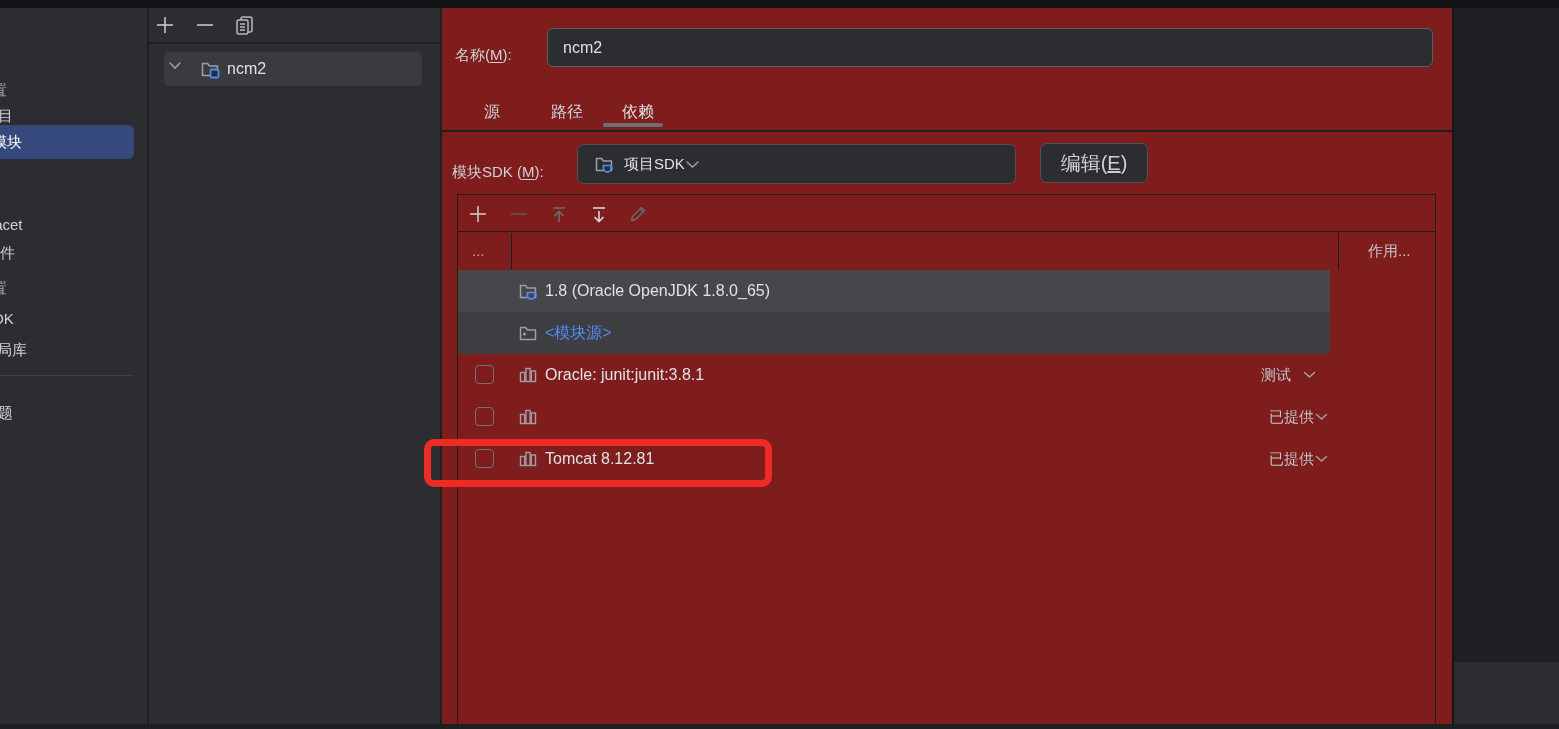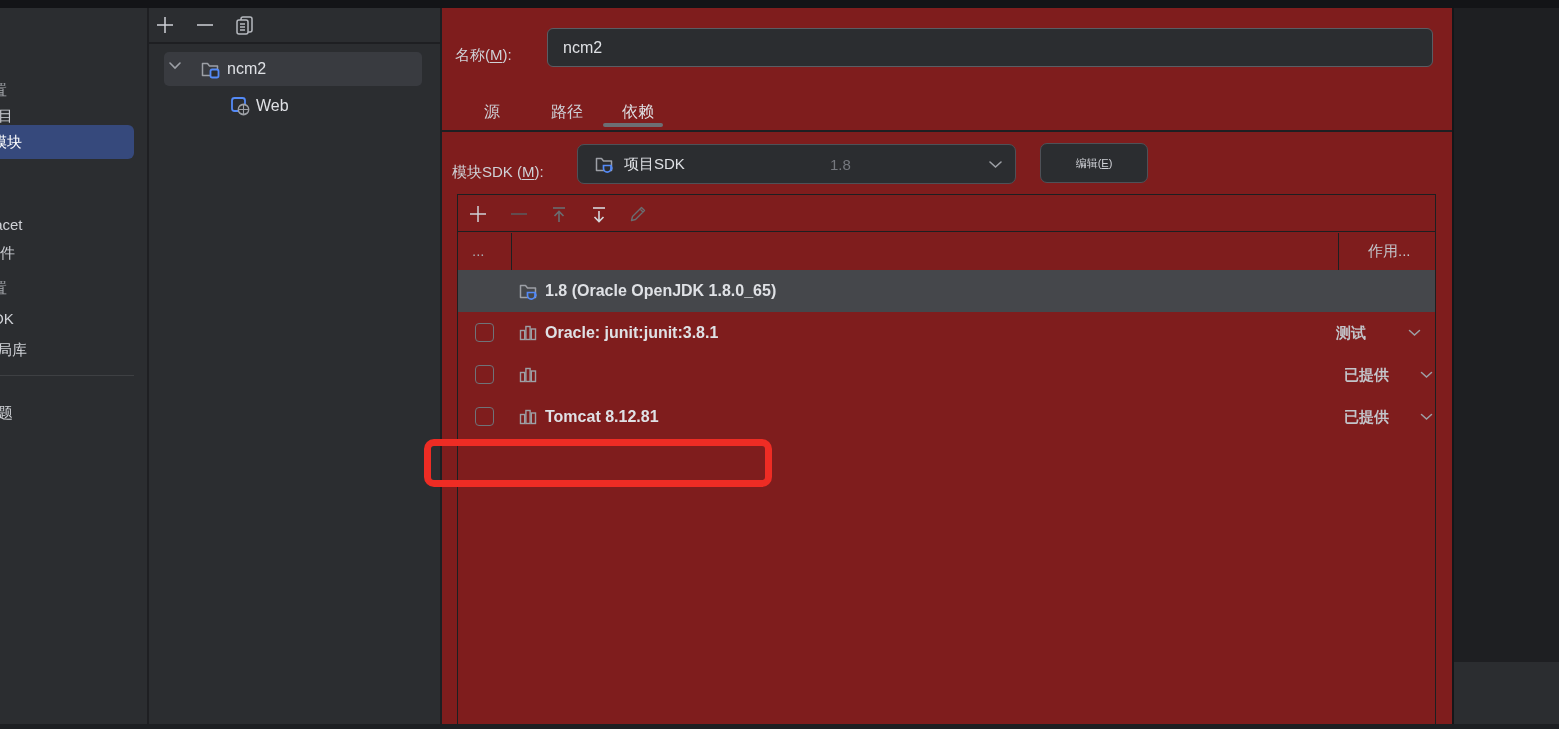--- a/index.html
+++ b/index.html
@@ -34,44 +34,44 @@
     background:#2b2d30; border:1px solid #5a5d63; border-radius:6px;
     color:#dfe1e5; font-size:16px; padding:0 15px; font-family:"Liberation Sans", sans-serif;
     outline:none;
   }
   .tab { position:absolute; height:24px; line-height:24px; font-size:16px; color:#ced0d6; cursor:pointer; white-space:nowrap; }
   .tab-underline { position:absolute; left:161px; top:115px; width:60px; height:4px; border-radius:2px; background:#6c6f74; }
   .tabs-sep { position:absolute; left:0; top:122px; width:1010px; height:2px; background:#1e1f22; }
   .sdk-combo {
     position:absolute; left:135px; top:136px; width:439px; height:40px;
     border:1px solid #4e5157; border-radius:7px; background:#2b2d30;
-    display:flex; align-items:center; padding:0 12px 0 15px; cursor:pointer;text-align:center;
+    display:flex; align-items:center; padding:0 12px 0 15px; cursor:pointer;
   }
   .sdk-combo .val { color:#dfe1e5; font-size:15px; margin-left:9px; }
   .sdk-combo .ver { color:#76797f; font-size:15px; margin-left:8px; flex:1; }
   .edit-btn {
     position:absolute; left:598px; top:135px; width:108px; height:40px;
     border:1px solid #4e5157; border-radius:7px; background:#2b2d30;
-    color:#cfd1d6; font-size:11px; display:flex; align-items:center; justify-content:center; cursor:pointer;
+    color:#cfd1d6; font-size:20px; display:flex; align-items:center; justify-content:center; cursor:pointer;
   }
   
   .dep-table { position:absolute; left:15px; top:186px; width:979px; height:531px; border:1px solid #1d1f21; }
   .dep-toolbar { position:absolute; left:0; top:0; width:977px; height:37px; border-bottom:1px solid #1d1f21; }
   .dep-header { position:absolute; left:0; top:38px; width:977px; height:37px; }
   .dep-header .hdiv { position:absolute; top:0; width:1px; height:37px; background:#1d1f21; }
   .hdr-txt { position:absolute; top:8px; height:20px; line-height:20px; color:#c2c4c9; }
   .dep-rows { position:absolute; left:0; top:75px; width:977px; }
-  .dep-row { position:relative; width:977px; height:42px;font-weight:bold; }
+  .dep-row { position:relative; width:872px; height:42px; }
   .dep-row.hl1 { background:#45474b; }
   .dep-row.hl2 { background:#3c3e42; }
   .dep-row .ic { position:absolute; left:59px; top:10px; }
   .dep-row .txt { position:absolute; left:87px; top:10px; height:22px; line-height:22px; font-size:16px; color:#dfe1e5; white-space:nowrap; }
   .dep-row .txt.link { color:#548af7; }
   .checkbox { position:absolute; left:17px; top:11px; width:19px; height:19px; border:1.5px solid #6f7379; border-radius:4px; background:transparent; cursor:pointer; }
-  .scope-cell { position:absolute; right:0; top:0; height:42px; display:flex; align-items:center; cursor:pointer;gap:30px; }
+  .scope-cell { position:absolute; right:0; top:0; height:42px; display:flex; align-items:center; cursor:pointer; }
   .scope-cell .scope-txt { color:#c2c4c9; font-size:15px; }
   
   .right-dark { left:1454px; top:8px; width:105px; height:654px; background:#1e1f22; }
   .right-light { left:1454px; top:662px; width:105px; height:62px; background:#2b2d30; }
   
   .red-annotation {
     position:absolute; left:424px; top:439px; width:348px; height:48px;
     border:7px solid #ee2c24; border-radius:10px; z-index:9; pointer-events:none;
   }
   svg { display:block; }
@@ -126,30 +126,20 @@
         </svg>
     </div>
     <div class="abs" style="left:50px; top:50px;">
       <svg width="22" height="22" viewBox="0 0 22 22">
         <path d="M3.5 5.5 h5 l2 2.5 h8 v9.5 h-15 z" stroke="#9da0a6" stroke-width="1.5" fill="none" stroke-linejoin="round"></path>
         <rect x="11.5" y="11.5" width="8" height="8" rx="1.8" stroke="#548af7" stroke-width="1.8" fill="#2b2d30"></rect>
       </svg>
     </div>
     <div class="abs tree-row-label" style="left:78px; top:50px; line-height:22px;">ncm2</div>
 
-    <div class="abs" style="left:80px; top:87px; width:160px; height:30px; cursor:pointer;">
-      <div class="abs" style="left:0; top:0;">
-        <svg width="22" height="22" viewBox="0 0 22 22">
-          <rect x="3" y="3" width="13" height="13" rx="2.5" stroke="#548af7" stroke-width="1.8" fill="none"></rect>
-          <circle cx="14.5" cy="14.5" r="5.2" stroke="#9da0a6" stroke-width="1.4" fill="#2b2d30"></circle>
-          <path d="M14.5 9.3 v10.4 M9.3 14.5 h10.4 M11 11 a6 6 0 0 1 7 0 M11 18 a6 6 0 0 0 7 0" stroke="#9da0a6" stroke-width="1.1" fill="none"></path>
-        </svg>
-      </div>
-      <div class="abs tree-row-label" style="left:27px; top:0; line-height:22px;">Web</div>
-    </div>
   </section>
   <div class="abs vborder" style="left:440px;"></div>
 
   <section class="abs main-panel">
 
     <div class="field-label" style="left:13px; top:36px;"><span>名称(</span><u>M</u><span>):</span></div>
     <input class="name-input" type="text" value="ncm2" style="">
 
     <div class="tab" style="left:42px; top:92px;">源</div>
     <div class="tab" style="left:109px; top:92px;">路径</div>
@@ -160,21 +150,20 @@
     <div class="field-label" style="left:10px; top:153px;"><span>模块SDK (</span><u>M</u><span>):</span></div>
     <div class="sdk-combo">
       <span>
         <svg width="22" height="22" viewBox="0 0 22 22">
           <path d="M3.5 5.5 h5 l2 2.5 h8 v9.5 h-15 z" stroke="#9da0a6" stroke-width="1.5" fill="none" stroke-linejoin="round"></path>
           <path d="M10.5 12.5 h7.5 v2.8 a3.7 3.7 0 0 1 -7.5 0 z" stroke="#548af7" stroke-width="1.7" fill="#2b2d30"></path>
           <path d="M18 13.5 a2 2 0 0 1 0 3.4" stroke="#548af7" stroke-width="1.5" fill="none"></path>
         </svg>
       </span>
       <span class="val">项目SDK</span>
-      <span class="ver">1.8</span>
       <span>
         <svg width="15" height="9" viewBox="0 0 15 9">
             <polyline points="2,2 7.5,7 13,2" stroke="#9da0a6" stroke-width="1.6" fill="none" stroke-linecap="round"></polyline>
           </svg>
       </span>
     </div>
     <div class="edit-btn">
         <span><span>编辑(</span><u>E</u><span>)</span></span>
       </div>
 
@@ -223,20 +212,29 @@
           <span class="ic">
             <svg width="22" height="22" viewBox="0 0 22 22">
               <path d="M3.5 5.5 h5 l2 2.5 h8 v9.5 h-15 z" stroke="#9da0a6" stroke-width="1.5" fill="none" stroke-linejoin="round"></path>
               <path d="M10.5 12.5 h7.5 v2.8 a3.7 3.7 0 0 1 -7.5 0 z" stroke="#548af7" stroke-width="1.7" fill="#45474b"></path>
               <path d="M18 13.5 a2 2 0 0 1 0 3.4" stroke="#548af7" stroke-width="1.5" fill="none"></path>
             </svg>
           </span>
           <span class="txt">1.8 (Oracle OpenJDK 1.8.0_65)</span>
         </div>
 
+        <div class="dep-row hl2">
+          <span class="ic">
+            <svg width="22" height="22" viewBox="0 0 22 22">
+              <path d="M3.5 5.5 h5 l2 2.5 h8 v9.5 h-15 z" stroke="#9da0a6" stroke-width="1.5" fill="none" stroke-linejoin="round"></path>
+              <circle cx="7.5" cy="12" r="1.6" fill="#9da0a6"></circle>
+            </svg>
+          </span>
+          <span class="txt link">&lt;模块源&gt;</span>
+        </div>
 
         <div class="dep-row">
           <span class="checkbox"></span>
           <span class="ic">
             <svg width="22" height="22" viewBox="0 0 22 22">
               <rect x="3.5" y="8.5" width="4.2" height="9" stroke="#9da0a6" stroke-width="1.4" fill="none"></rect>
               <rect x="8.9" y="4.5" width="4.2" height="13" stroke="#9da0a6" stroke-width="1.4" fill="none"></rect>
               <rect x="14.3" y="7" width="4.2" height="10.5" stroke="#9da0a6" stroke-width="1.4" fill="none"></rect>
             </svg>
           </span>

